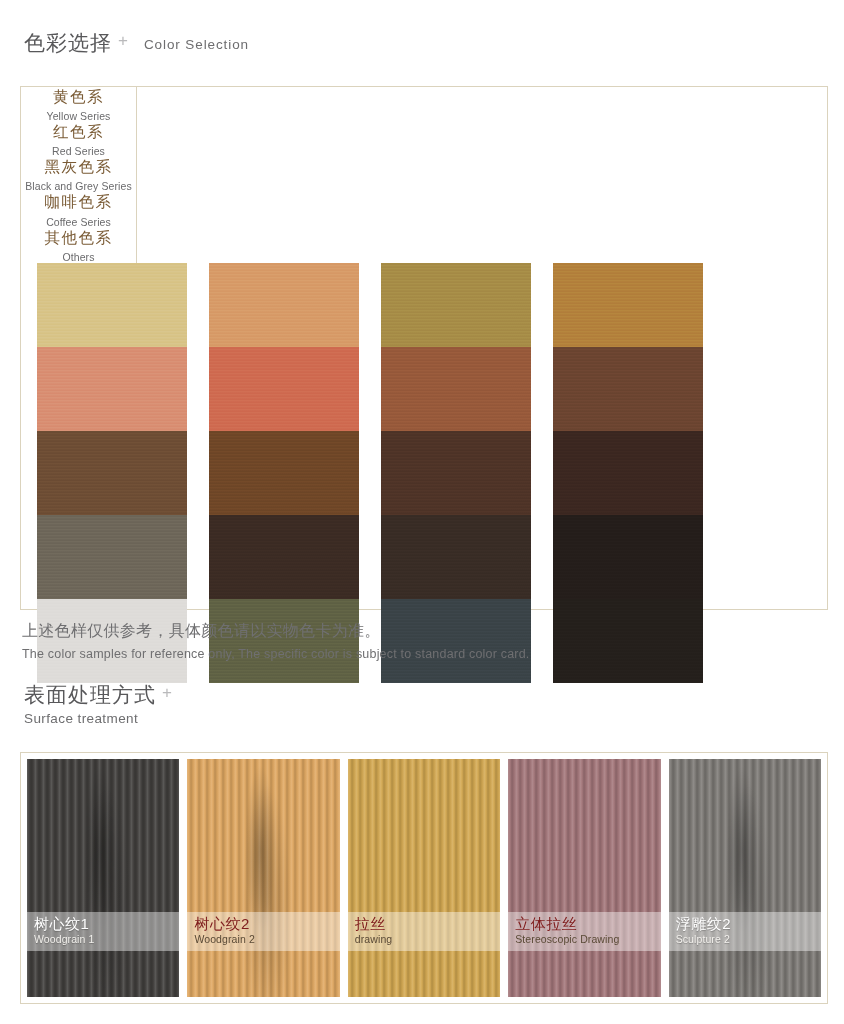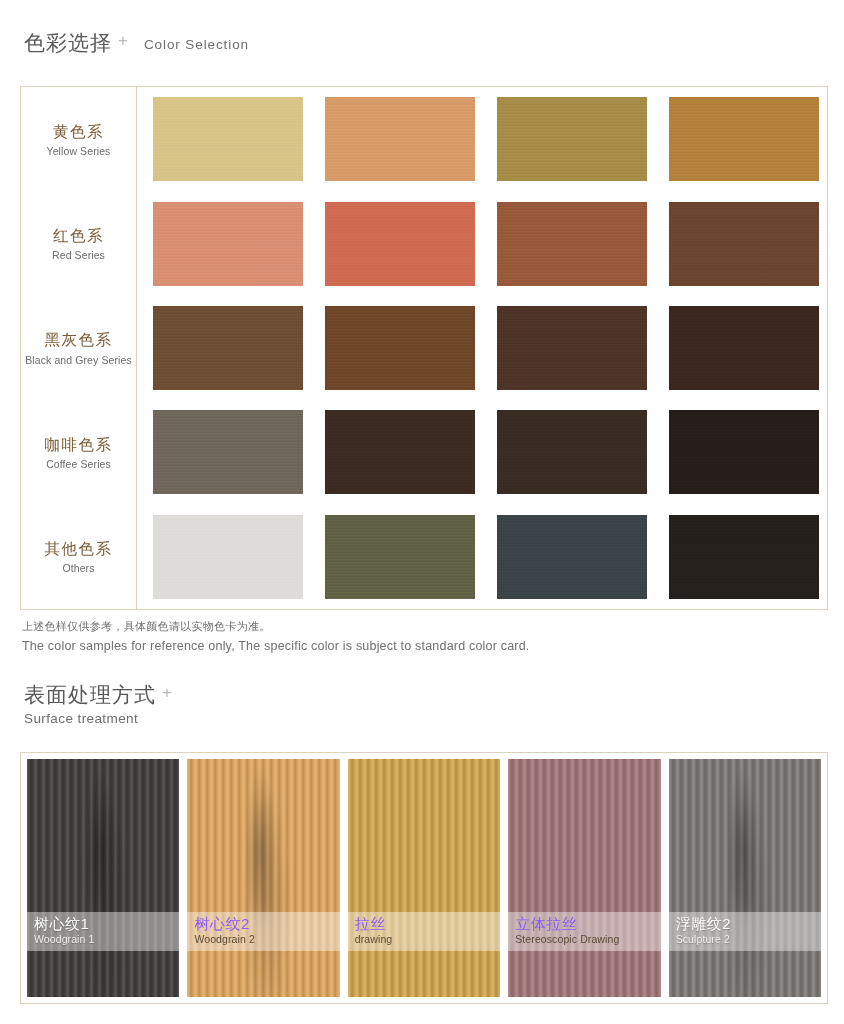--- a/index.html
+++ b/index.html
@@ -48,21 +48,21 @@
   }
 
   
   .color-box {
     position: absolute;
     left: 20px; top: 86px;
     width: 808px; height: 524px;
     border: 1px solid #dbd3bd;
     background: #fff;
   }
-  .color-grid { display: flex; width: 100%; height: 100%; }
+  .color-grid { display: flex; width: 100%; height: 100%; flex-direction: column; }
   .label-col {
     width: 116px;
     border-right: 1px solid #dbd3bd;
     display: flex; flex-direction: column;
     flex: none;
   }
   .label-cell {
     flex: 1 1 0;
     display: flex; flex-direction: column;
     align-items: center; justify-content: center;
@@ -108,21 +108,21 @@
       rgba(0,0,0,0.055) 2px,
       rgba(255,255,255,0.06) 3px
     );
     mix-blend-mode: overlay;
     opacity: 0.85;
   }
 
   
   .disclaimer { position: absolute; left: 22px; top: 618px; }
   .dis-cn {
-    font-size: 11px; color: #6f6f71;
+    font-size: 16px; color: #6f6f71;
     letter-spacing: 0.3px; line-height: 1.6;
   }
   .dis-en {
     font-size: 12.5px; color: #6f6f71;
     letter-spacing: 0.2px; line-height: 1.6;
   }
 
   
   .tex-box {
     position: absolute;
@@ -178,21 +178,21 @@
   }
   .cap-en {
     font-size: 10.5px;
     color: #f2f0ec;
     letter-spacing: 0.1px;
     line-height: 1.2;
     margin-top: 1px;
     text-shadow: 0 1px 1px rgba(0,0,0,0.25);
     white-space: nowrap;
   }
-  .tex-panel.light .cap-cn { color: #8b5cf6; text-shadow: none; }
+  .tex-panel.light .cap-cn { color: #7f1d1d; text-shadow: none; }
   .tex-panel.light .cap-en { color: #5a4a36; text-shadow: none; }
 </style>
 </head>
 <body>
 
 <div class="page">
 
   <div class="heading-inline" style="left:24px; top:32px;">
     <span class="hd-cn">色彩选择</span>
     <span class="hd-plus">+</span>

